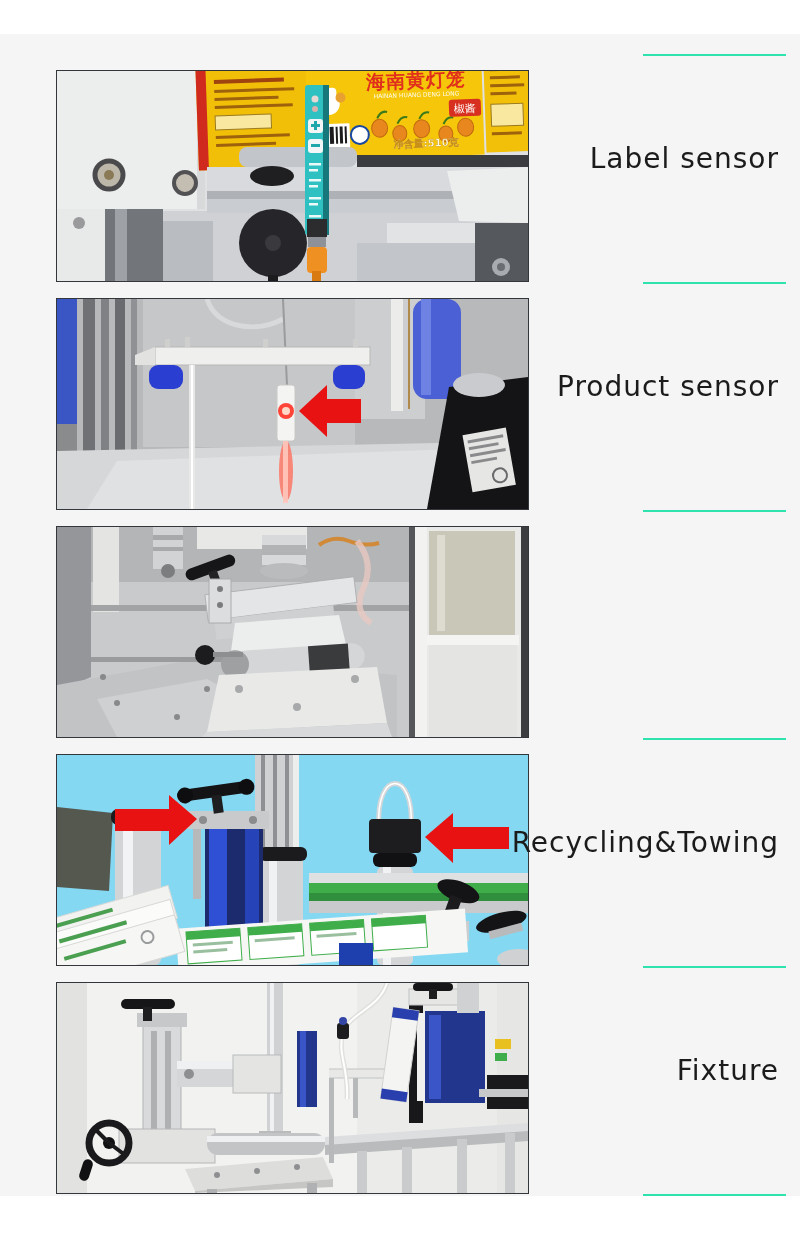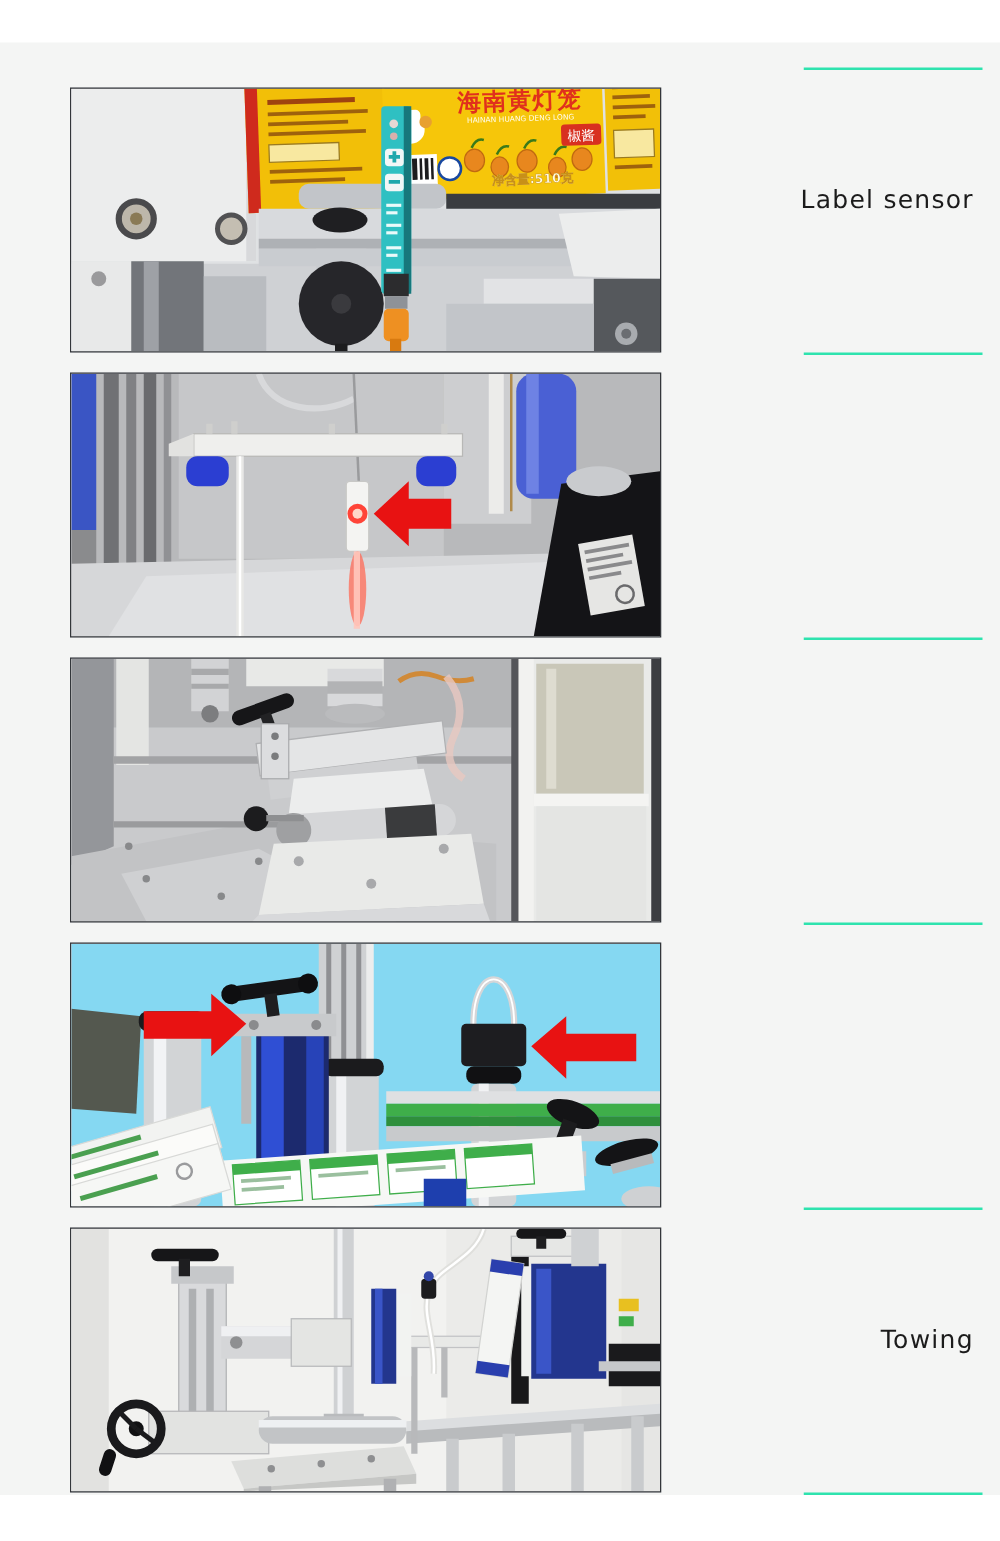--- a/index.html
+++ b/index.html
@@ -12,21 +12,21 @@
   .panel{position:absolute;left:0;top:34px;width:800px;height:1162px;background:var(--panel-bg,#f4f5f4);}
   .photo{
     position:absolute;left:16px;width:473px;height:212px;
     border:1px solid var(--photo-border,#303338);box-sizing:border-box;
     background:#dcdde0;overflow:hidden;
   }
   .photo svg{display:block;width:471px;height:210px;}
   .tick{position:absolute;left:643px;width:143px;height:2px;background:var(--accent-teal,#2ee3ae);}
   .caption{
     position:absolute;right:21px;height:36px;line-height:36px;
-    font-size:20px;letter-spacing:1px;color:var(--text-color,#1b1b1b);
+    font-size:28px;letter-spacing:1px;color:var(--text-color,#1b1b1b);
     white-space:nowrap;text-align:right;font-weight:500;
   }
   .p1{top:54px}.p2{top:282px}.p3{top:510px}.p4{top:738px}.p5{top:966px}
   .t1{top:54px}.t2{top:282px}.t3{top:510px}.t4{top:738px}.t5{top:966px}.t6{top:1194px}
   .c1{top:141px}.c2{top:369px}.c3{top:597px}.c4{top:825px}.c5{top:1053px}
 </style>
 </head>
 <body>
 
 <div class="canvas">
@@ -450,14 +450,16 @@
       </g>
       <rect x="400" y="0" width="22" height="30" fill="#cfd1d3"></rect>
       <rect x="430" y="92" width="41" height="34" fill="#1a1a1c"></rect>
       <rect x="422" y="106" width="49" height="8" fill="#c6c8ca"></rect>
       <rect x="438" y="56" width="16" height="10" fill="#e8c020"></rect>
       <rect x="438" y="70" width="12" height="8" fill="#3fae4a"></rect>
     </svg>
   </figure>
 
   <div class="caption c1"><span>Label sensor</span></div>
-  <div class="caption c5"><span>Towing</span></div>
+  <div class="caption c2"><span>Product sensor</span></div>
+  <div class="caption c4"><span>Recycling&amp;Towing</span></div>
+  <div class="caption c5"><span>Fixture</span></div>
 </div>
 
 </body></html>

